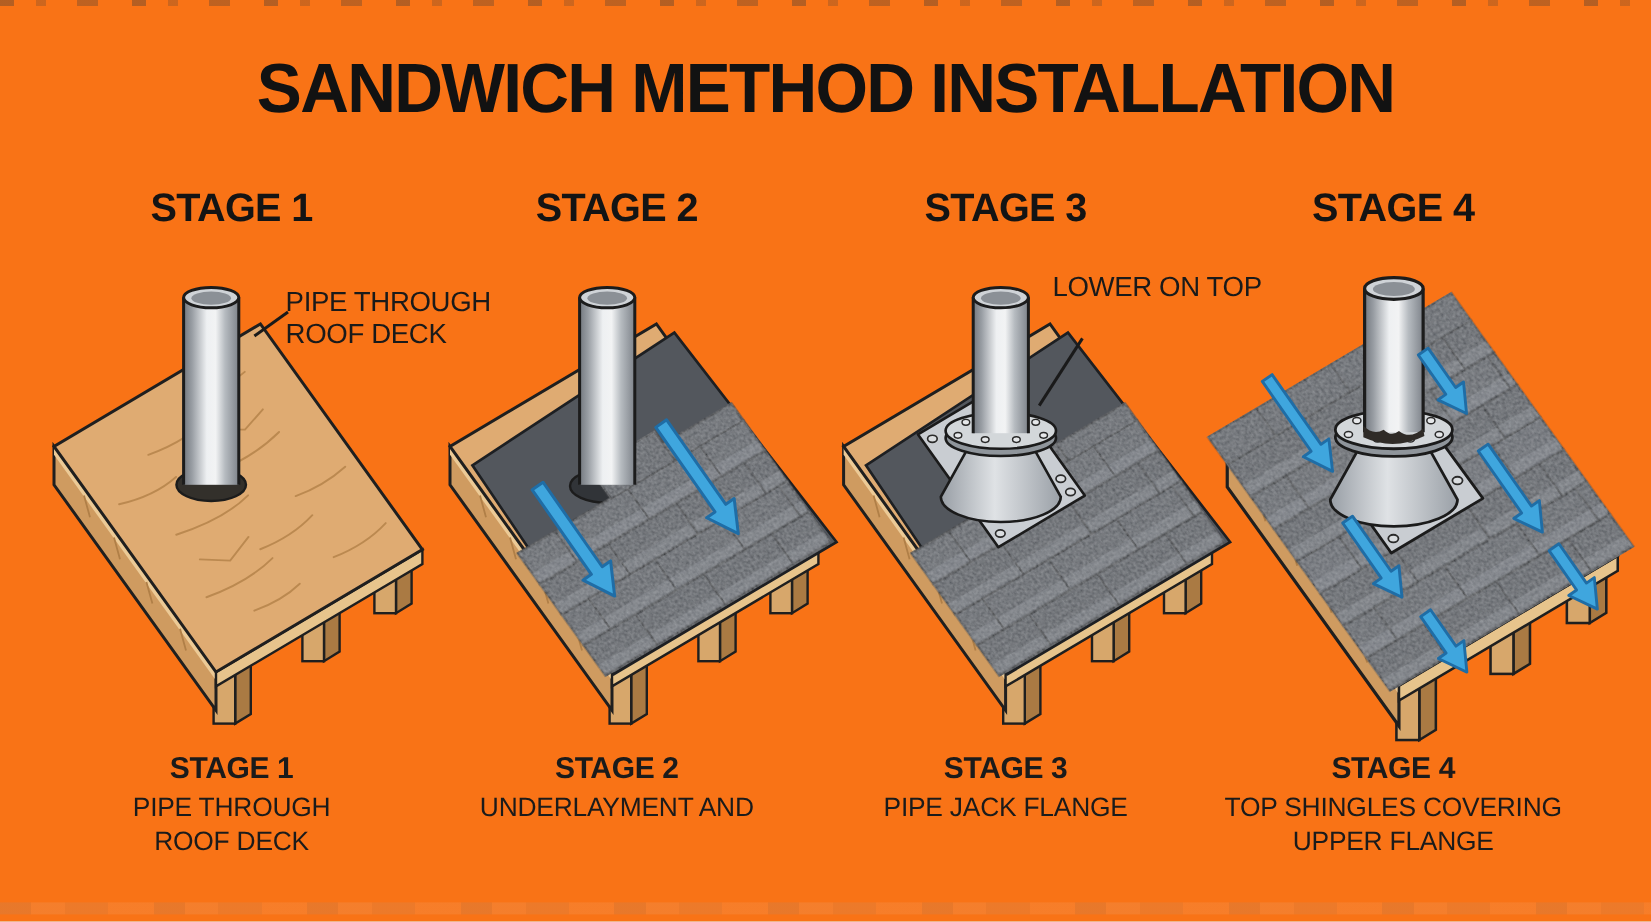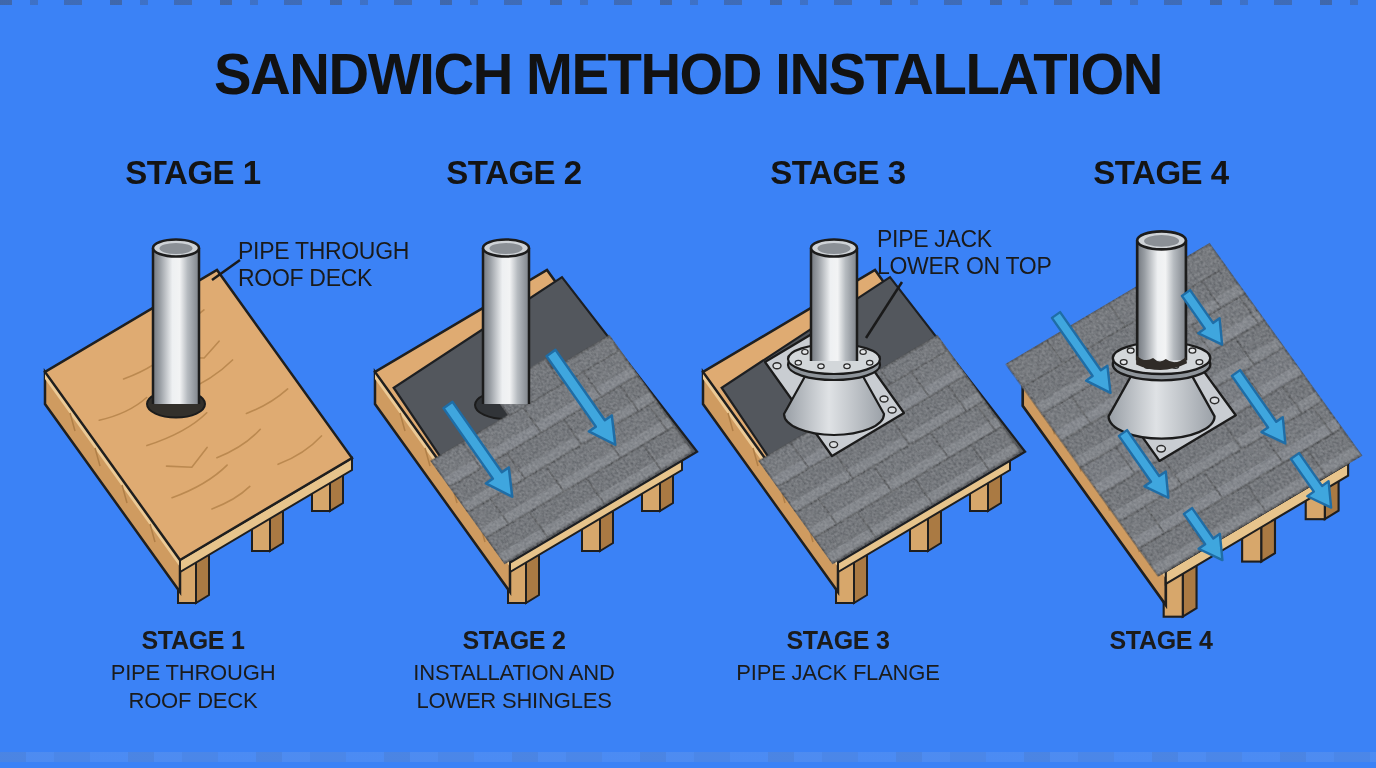--- a/index.html
+++ b/index.html
@@ -1,18 +1,18 @@
 <!DOCTYPE html>
 <html><head>
 <meta charset="utf-8">
 <style>
   html,body{margin:0;padding:0;background:#e8e6e3;}
   #canvas{
     position:relative;width:1376px;height:768px;margin:0 auto;
-    background:#3b82f6;overflow:hidden;
+    background:#f97316;overflow:hidden;
     font-family:"Liberation Sans","DejaVu Sans",sans-serif;
     color:#151515;
   }
   .top-artifact{
     position:absolute;left:0;top:0;width:100%;height:5px;opacity:.55;
     background:repeating-linear-gradient(90deg,
       rgba(70,62,55,.7) 0 12px, transparent 12px 30px,
       rgba(70,62,55,.45) 30px 38px, transparent 38px 64px,
       rgba(70,62,55,.6) 64px 82px, transparent 82px 110px);
   }
@@ -375,35 +375,35 @@
           <path d="M-5,0 L5,0 L5,40 L13,40 L0,63 L-13,40 L-5,40 Z" fill="#3fa6de" stroke="#1f6da6" stroke-width="2.4" stroke-linejoin="round"></path>
         </g>
     </g>
   </svg>
 
   <div class="callout" style="left:238px;top:238px">
     <div>PIPE THROUGH</div>
     <div>ROOF DECK</div>
   </div>
   <div class="callout" style="left:877px;top:226px">
-    <div>PIPE JACK</div>
     <div>LOWER ON TOP</div>
   </div>
 
   <div class="stage-caption" style="left:17px">
     <div class="cap-heading">STAGE 1</div>
     <div class="cap-line">PIPE THROUGH</div>
     <div class="cap-line">ROOF DECK</div>
   </div>
   <div class="stage-caption" style="left:338px">
     <div class="cap-heading">STAGE 2</div>
-    <div class="cap-line">INSTALLATION AND</div>
-    <div class="cap-line">LOWER SHINGLES</div>
+    <div class="cap-line">UNDERLAYMENT AND</div>
   </div>
   <div class="stage-caption" style="left:662px">
     <div class="cap-heading">STAGE 3</div>
     <div class="cap-line">PIPE JACK FLANGE</div>
   </div>
   <div class="stage-caption" style="left:985px">
     <div class="cap-heading">STAGE 4</div>
+    <div class="cap-line">TOP SHINGLES COVERING</div>
+    <div class="cap-line">UPPER FLANGE</div>
   </div>
 
 </div>
 
 </body></html>

